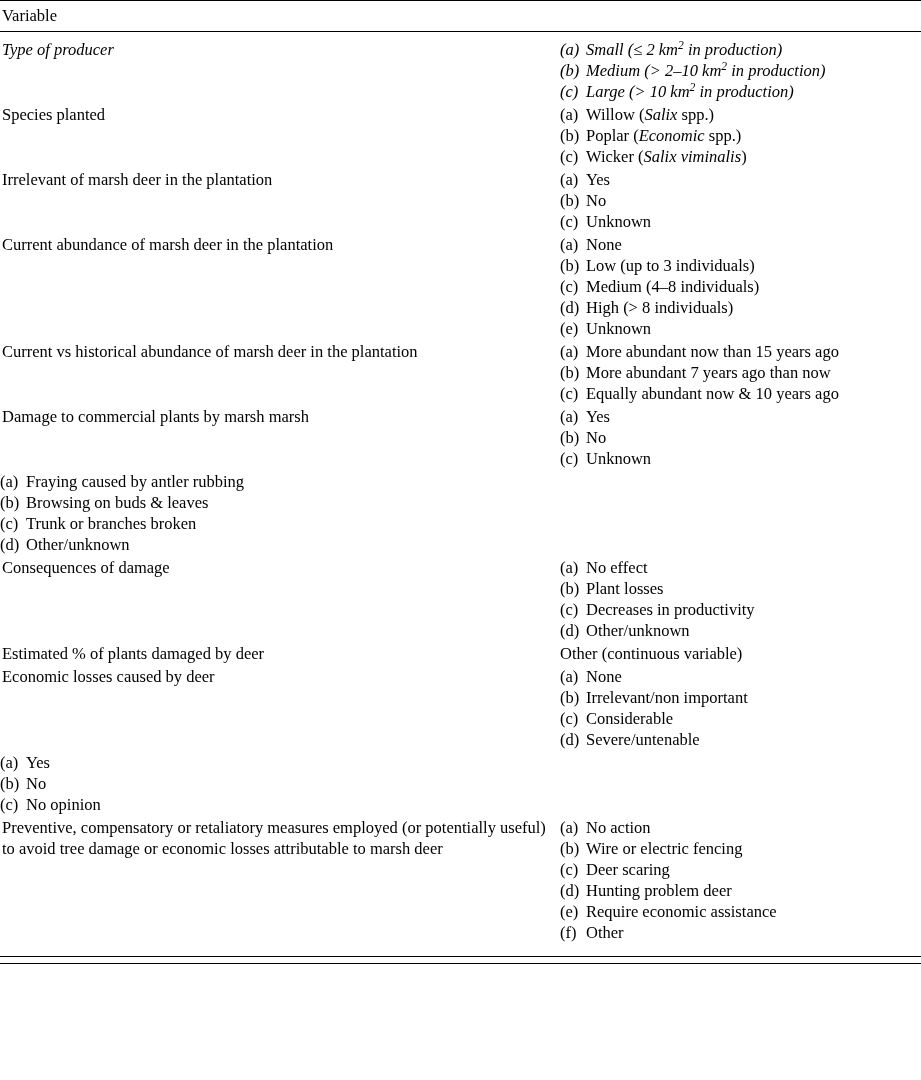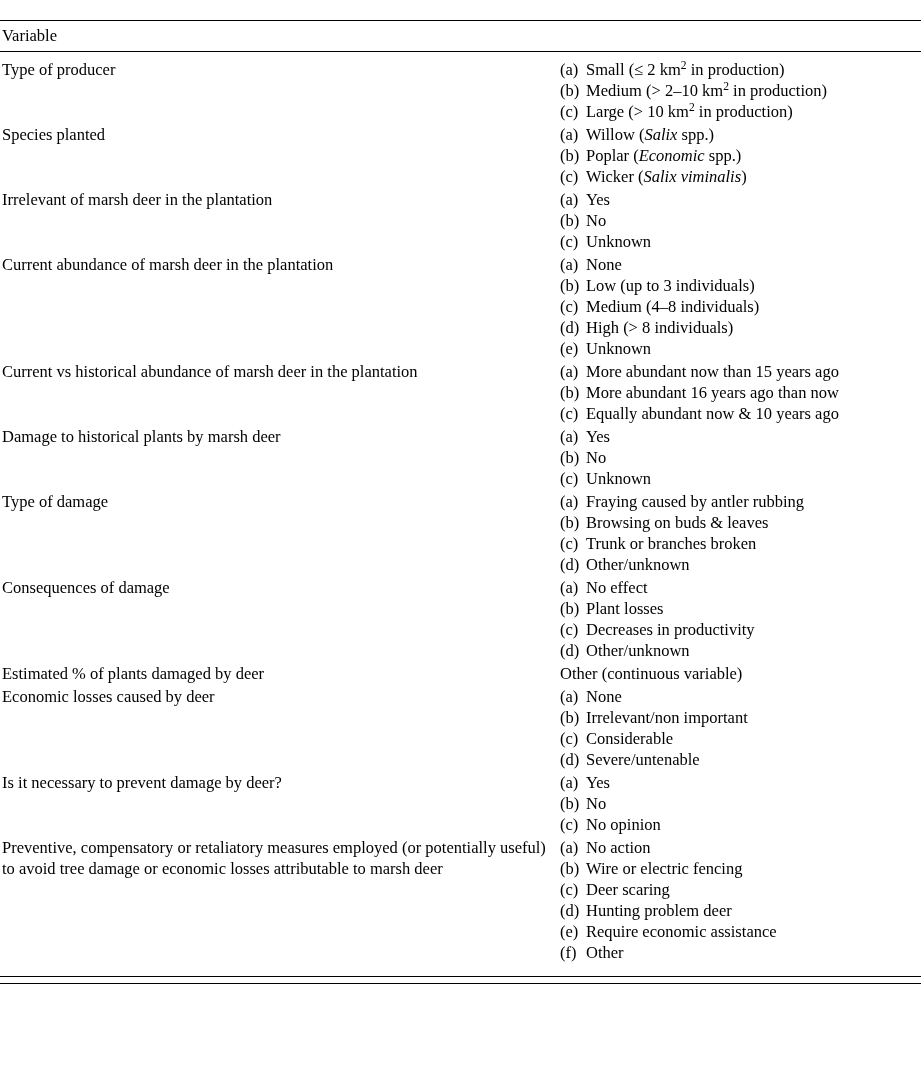--- a/index.html
+++ b/index.html
@@ -9,21 +9,21 @@
   }
   body {
     width: 921px;
     height: 1080px;
     font-family: "Liberation Serif", serif;
     color: #000000;
   }
   .page {
     box-sizing: border-box;
     width: 921px;
-    padding-top: 20px;
+    padding-top: 0;
     font-size: 16.5px;
     line-height: 21px;
   }
   .rule {
     border-top: 1.5px solid #000000;
     height: 0;
   }
   .header-row {
     display: grid;
     grid-template-columns: 560px 1fr;
@@ -34,20 +34,21 @@
     padding-left: 2px;
     padding-right: 12px;
   }
   .t-row {
     display: grid;
     grid-template-columns: 560px 1fr;
     margin-top: 2px;
   }
   .t-row.first {
     margin-top: 7px;
+    font-style: italic;
   }
   .opt {
     display: flex;
   }
   .opt-label {
     flex: 0 0 26px;
   }
   .opt-text {
     flex: 1 1 auto;
   }
@@ -154,47 +155,46 @@
       </div>
       <div class="t-row">
         <div class="cell-var">Current vs historical abundance of marsh deer in the plantation</div>
         <div class="cell-resp">
           <div class="opt">
             <span class="opt-label">(a)</span>
             <span class="opt-text">More abundant now than 15 years ago</span>
           </div>
           <div class="opt">
             <span class="opt-label">(b)</span>
-            <span class="opt-text">More abundant 16 years ago than now</span>
+            <span class="opt-text">More abundant 7 years ago than now</span>
           </div>
           <div class="opt">
             <span class="opt-label">(c)</span>
             <span class="opt-text">Equally abundant now &amp; 10 years ago</span>
           </div>
         </div>
       </div>
       <div class="t-row">
-        <div class="cell-var">Damage to historical plants by marsh deer</div>
+        <div class="cell-var">Damage to commercial plants by marsh marsh</div>
         <div class="cell-resp">
           <div class="opt">
             <span class="opt-label">(a)</span>
             <span class="opt-text">Yes</span>
           </div>
           <div class="opt">
             <span class="opt-label">(b)</span>
             <span class="opt-text">No</span>
           </div>
           <div class="opt">
             <span class="opt-label">(c)</span>
             <span class="opt-text">Unknown</span>
           </div>
         </div>
       </div>
       <div class="t-row">
-        <div class="cell-var">Type of damage</div>
         <div class="cell-resp">
           <div class="opt">
             <span class="opt-label">(a)</span>
             <span class="opt-text">Fraying caused by antler rubbing</span>
           </div>
           <div class="opt">
             <span class="opt-label">(b)</span>
             <span class="opt-text">Browsing on buds &amp; leaves</span>
           </div>
           <div class="opt">
@@ -251,21 +251,20 @@
             <span class="opt-label">(c)</span>
             <span class="opt-text">Considerable</span>
           </div>
           <div class="opt">
             <span class="opt-label">(d)</span>
             <span class="opt-text">Severe/untenable</span>
           </div>
         </div>
       </div>
       <div class="t-row">
-        <div class="cell-var">Is it necessary to prevent damage by deer?</div>
         <div class="cell-resp">
           <div class="opt">
             <span class="opt-label">(a)</span>
             <span class="opt-text">Yes</span>
           </div>
           <div class="opt">
             <span class="opt-label">(b)</span>
             <span class="opt-text">No</span>
           </div>
           <div class="opt">

